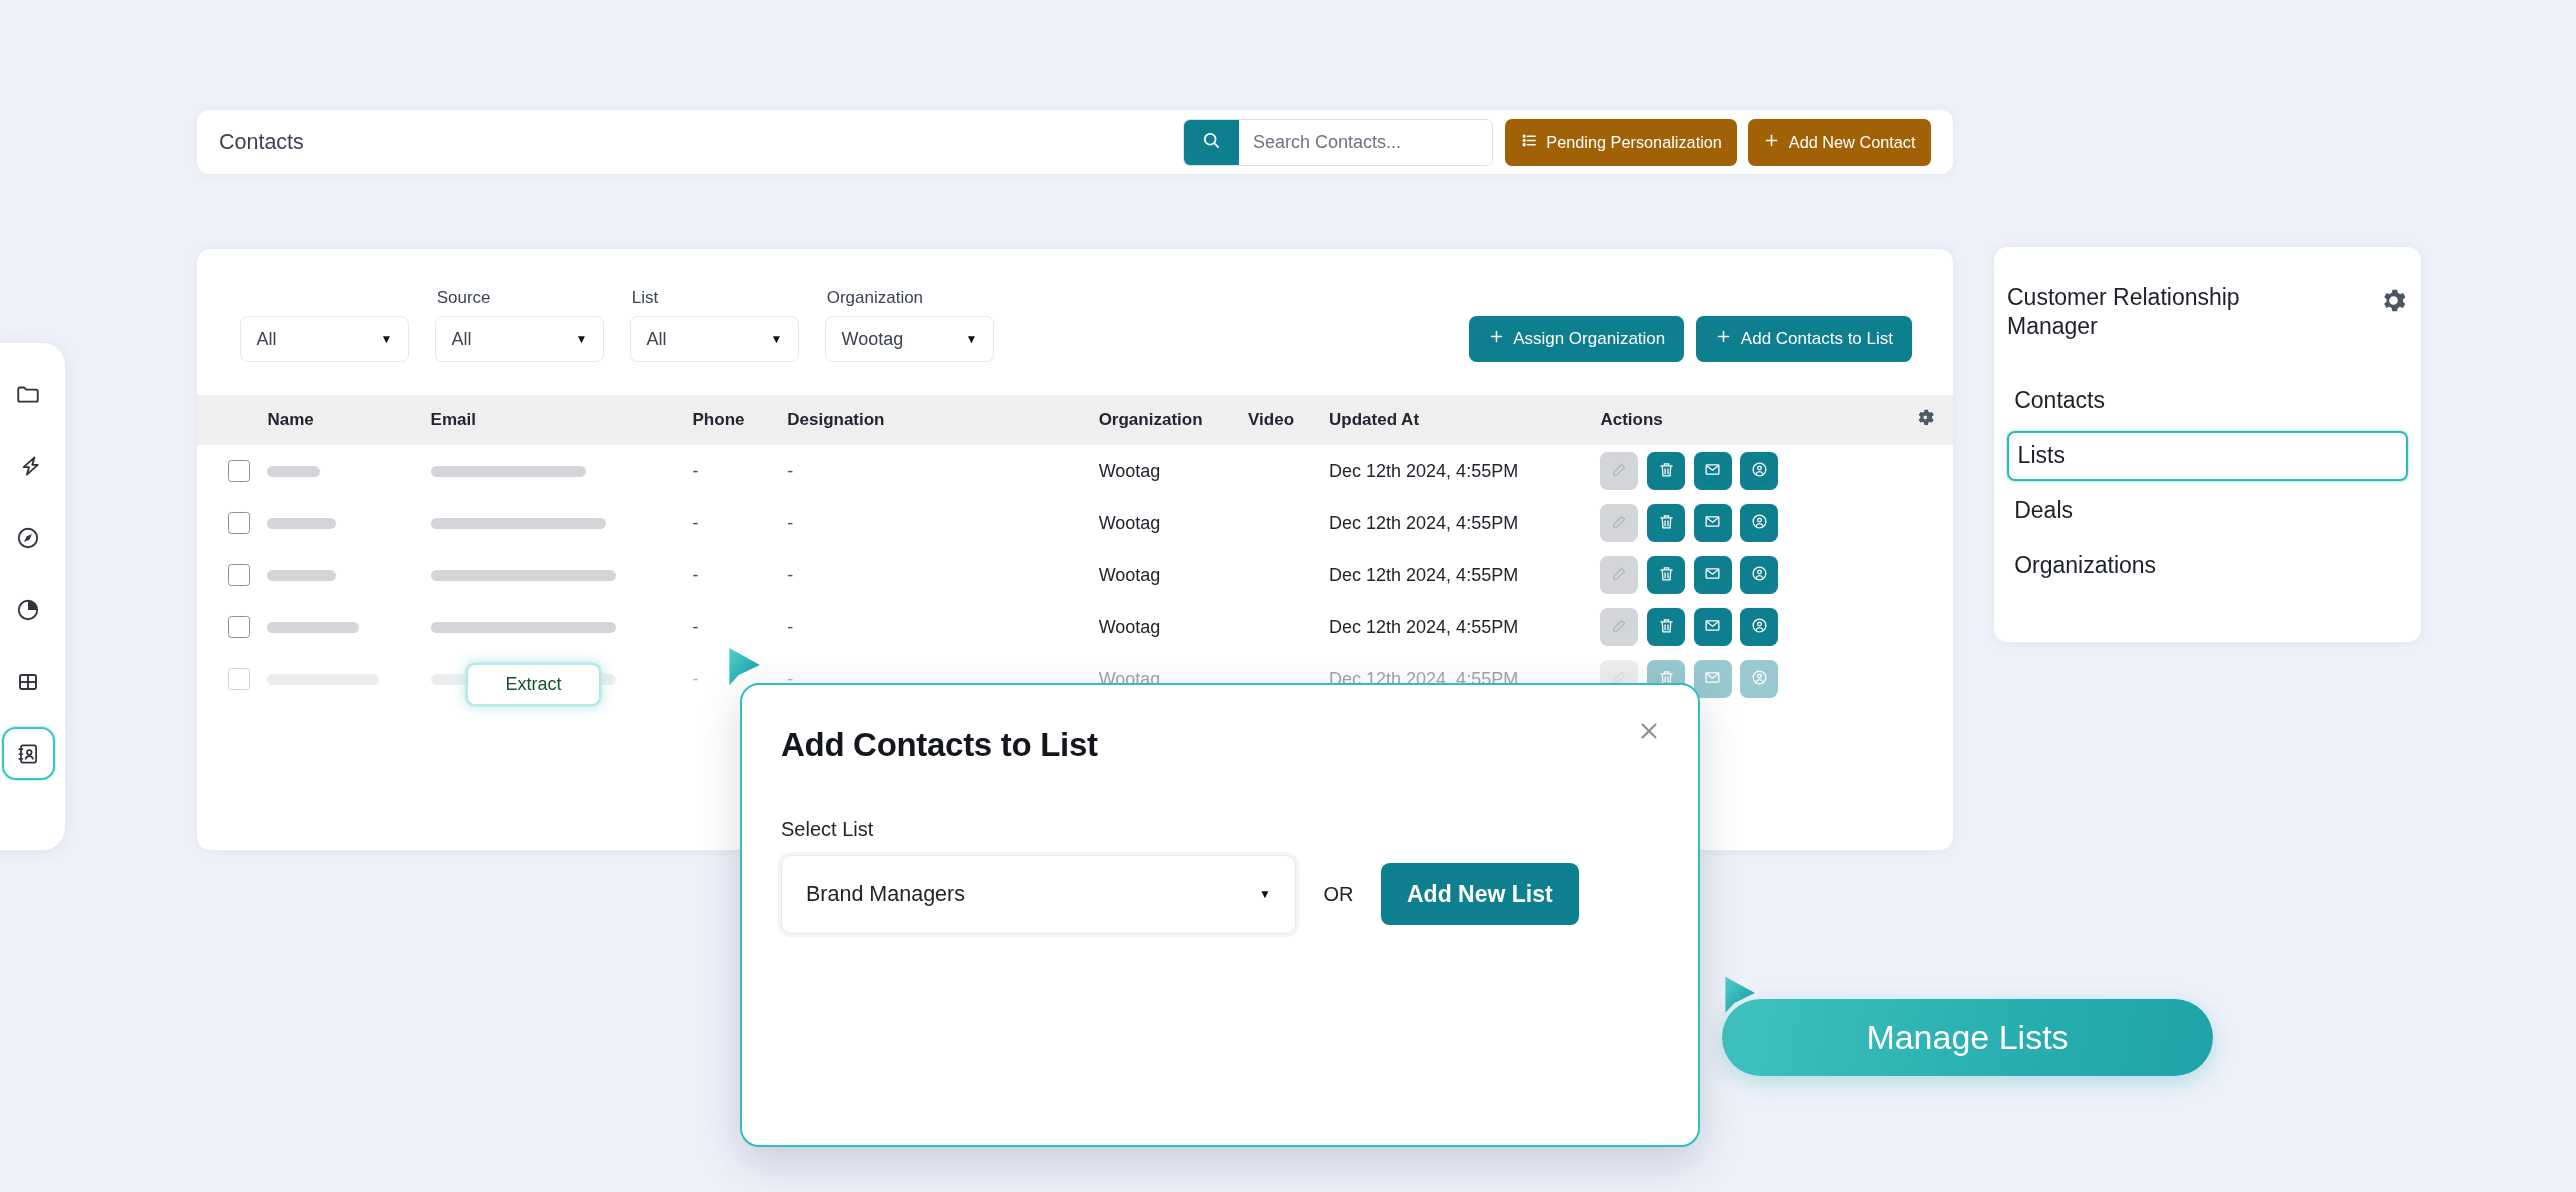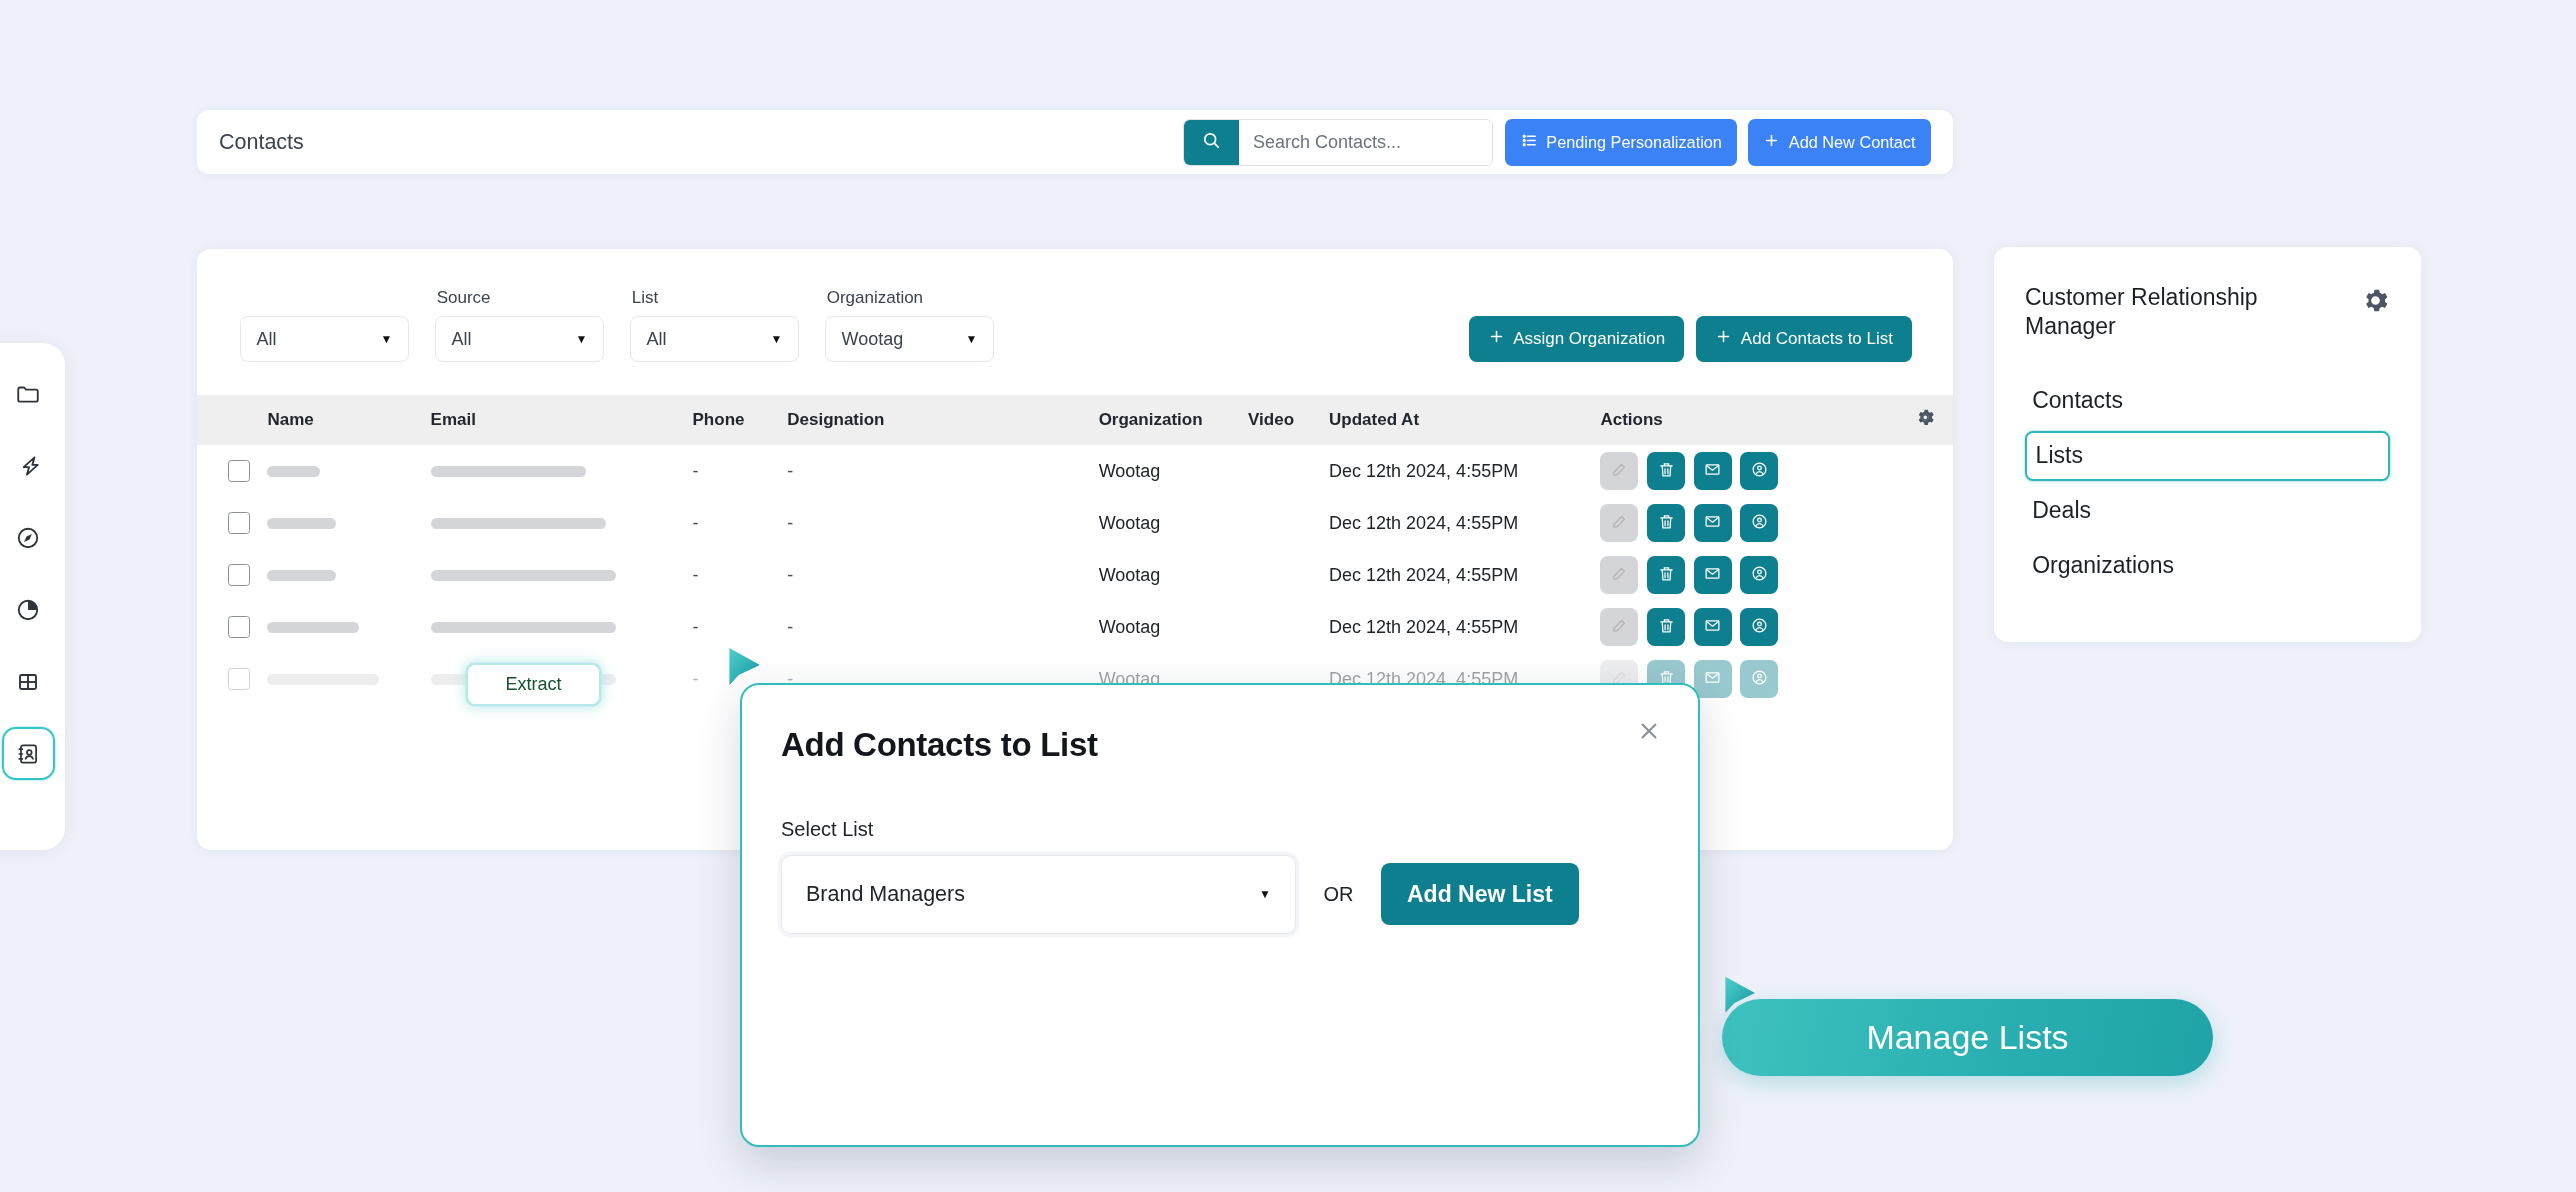--- a/index.html
+++ b/index.html
@@ -95,21 +95,21 @@
     font-size: 18px;
     padding: 0 13.7px;
     color: #3b4250;
     font-family: "Liberation Sans", sans-serif;
     background: #fff;
   }
   .search-input::placeholder { color: #6c7380; }
 
   .tbtn {
     height: 47px;
-    background: #3b82f6;
+    background: #a16207;
     color: #fff;
     border: none;
     border-radius: 6.9px;
     font-size: 16.3px;
     display: flex;
     align-items: center;
     gap: 8.6px;
     padding: 0 15.5px;
     cursor: pointer;
     font-family: "Liberation Sans", sans-serif;
@@ -253,21 +253,21 @@
   
   .rpanel {
     position: absolute;
     left: 1994px;
     top: 247px;
     width: 427px;
     height: 395px;
     background: #fff;
     border-radius: 13.7px;
     box-shadow: 0 0.9px 12px rgba(40,50,90,.06);
-    padding: 36px 31px;
+    padding: 36px 13px;
   }
   .rpanel-head {
     display: flex;
     justify-content: space-between;
     align-items: flex-start;
   }
   .rpanel-title {
     font-size: 23px;
     color: #1c2027;
     line-height: 1.28;

